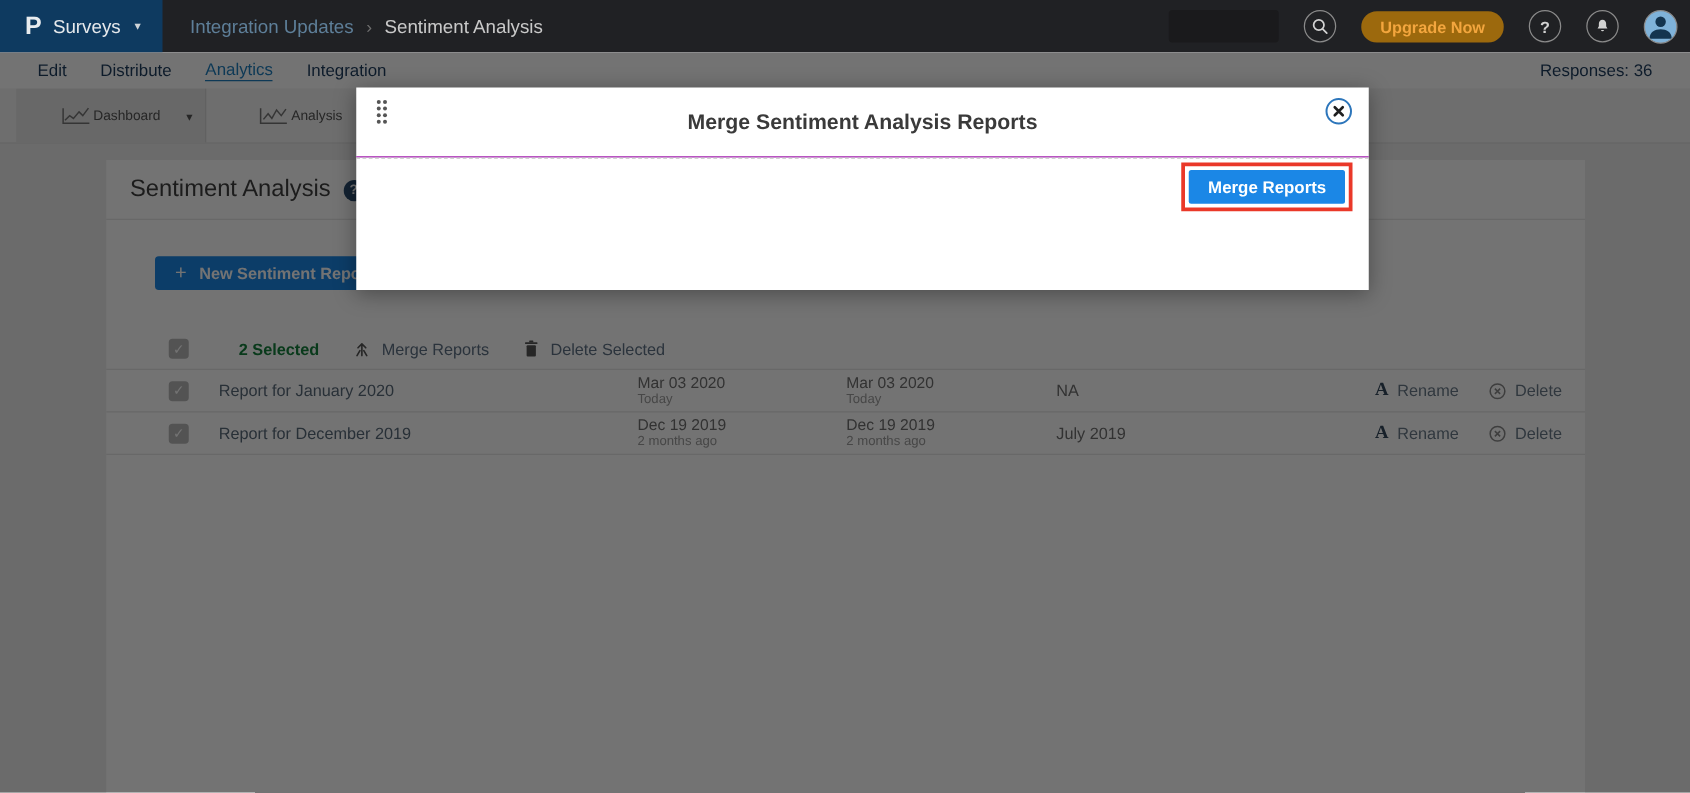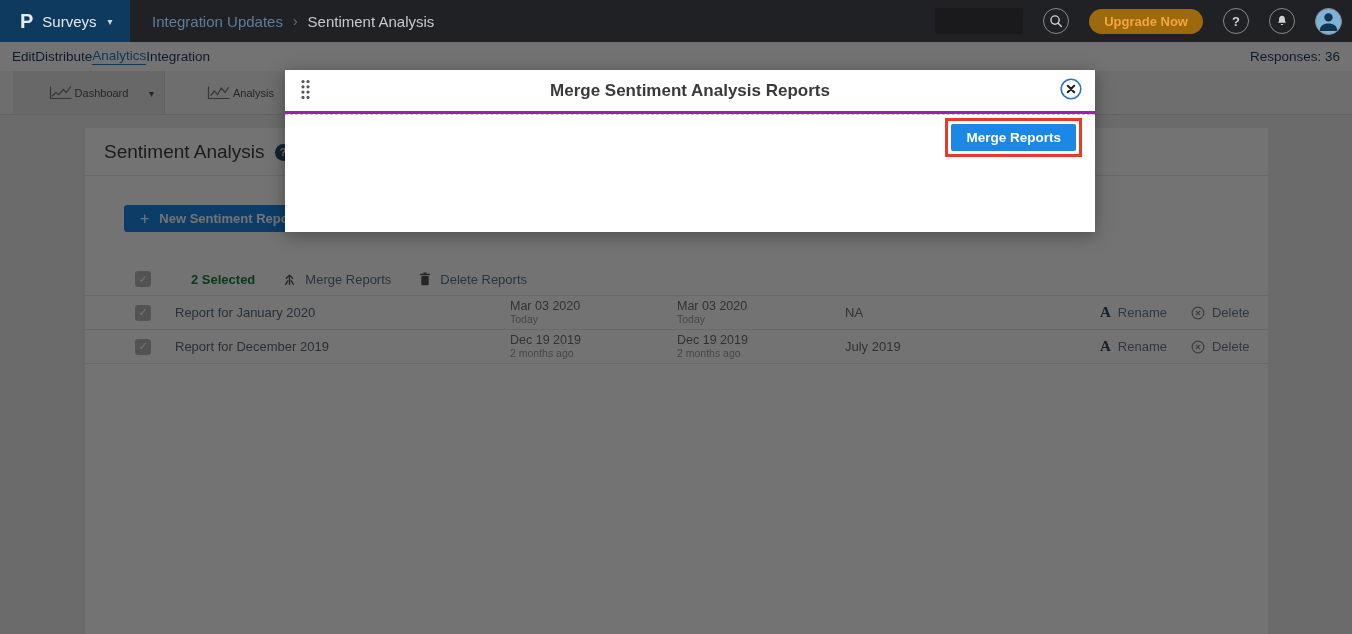--- a/index.html
+++ b/index.html
@@ -17,21 +17,21 @@
   .bc-parent { color:#5e7f99; cursor:pointer; }
   .bc-sep { color:#6e6e6e; font-size:14px; }
   .bc-current { color:#c9c9c9; }
   .topbar-right { margin-left:auto; display:flex; align-items:center; gap:20px; padding-right:10px;justify-content:space-between; }
   .search-field { width:88px; height:26px; background:#1a1a1c; border-radius:3px; }
   .circle-icon { width:26px; height:26px; border:1px solid #8a8a8a; border-radius:50%; display:flex; align-items:center; justify-content:center; color:#d2d2d2; font-size:13px; font-weight:bold; cursor:pointer; }
   .upgrade { height:25px; padding:0 15px; border:none; border-radius:13px; background:#9c690d; color:#f3a63e; font-family:inherit; font-size:13px; font-weight:600; cursor:pointer; }
   .avatar { width:27px; height:27px; border-radius:50%; overflow:hidden; background:#7fb2d9; display:flex; align-items:flex-end; justify-content:center; cursor:pointer; border:1px solid #8a8a8a; }
 
   
-  .menubar { position:absolute; top:42px; left:0; width:100%; height:29px; background:#ffffff; display:flex; align-items:center; padding:0 12px; font-size:13.5px; }
+  .menubar { position:absolute; top:42px; left:0; width:100%; height:29px; background:#ffffff; display:flex; align-items:center; gap:27px; padding:0 30px; font-size:13.5px; }
   .menu-item { color:#1d3c5e; cursor:pointer; }
   .menu-item.active { color:#1f7fbe; border-bottom:1px solid #1f7fbe; padding-bottom:1px; }
   .responses { margin-left:auto; color:#1d3c5e; }
 
   
   .toolbar { position:absolute; top:71px; left:0; width:100%; height:44px; background:#f3f3f3; display:flex; padding-left:13px; border-bottom:1px solid #dadada; }
   .tool-tab { position:relative; width:152px; height:100%; display:flex; align-items:center; justify-content:center; gap:2px; border-right:1px solid #d8d8d8; cursor:pointer; }
   .tool-tab.selected { background:#e6e6e6; }
   .tool-tab .tab-label { font-size:11px; color:#555; }
   .tool-tab .tab-caret { position:absolute; right:10px; top:17px; font-size:10px; color:#555; }
@@ -57,21 +57,21 @@
   .cell-date .d { color:#707070; font-size:12.5px; }
   .cell-date .rel { color:#9d9d9d; font-size:10.5px; }
   .cell-desc { color:#707070; }
   .cell-actions { display:flex; justify-content:flex-end; align-items:center; gap:24px; }
   .row-action { display:flex; align-items:center; gap:7px; color:#6b7b8a; font-size:13px; cursor:pointer; }
   .rename-a { font-family:"Liberation Serif", serif; font-weight:bold; font-size:15px; color:#33475b; }
 
   
   .overlay { position:absolute; top:42px; left:0; width:100%; height:592px; background:rgba(0,0,0,0.55); z-index:50; }
   .modal { position:absolute; left:285px; top:70px; width:810px; height:162px; background:#ffffff; z-index:60; box-shadow:0 3px 16px rgba(0,0,0,0.35); }
-  .modal-head { position:relative; height:44px; border-bottom:3px solid #a21caf; display:flex; align-items:center; justify-content:center; }
+  .modal-head { position:relative; height:56px; border-bottom:1px solid #a21caf; display:flex; align-items:center; justify-content:center; }
   .modal-title { font-size:17px; font-weight:bold; color:#3a3a3a; }
   .drag-handle { position:absolute; left:16px; top:9px; cursor:move; }
   .modal-close { position:absolute; right:13px; top:8px; cursor:pointer; }
   .modal-body { position:relative; height:79px; }
   .field-label { position:absolute; left:20px; top:39px; width:168px; text-align:right; font-size:13px; font-weight:bold; color:#3a3a3a; }
   .field-label .req { color:#d9534f; margin-left:3px; font-style:normal; }
   .report-input { position:absolute; left:198px; top:33px; width:547px; height:27px; border:1px solid #c9c9c9; border-radius:2px; padding:0 10px; font-family:inherit; font-size:13px; color:#777; }
   .modal-foot { position:relative; height:45px; border-top:1px dashed #c3c3c3; }
   .highlight { position:absolute; right:13px; top:3px; border:3px solid #ea3829; padding:3px; display:inline-block; }
   .merge-btn { height:27px; padding:0 15px; background:#1b87e6; border:none; border-radius:2px; color:#fff; font-family:inherit; font-size:13.5px; font-weight:bold; cursor:pointer; }
@@ -167,21 +167,21 @@
                 <path d="M13 16l-3-5"></path>
               </svg>
             <span>Merge Reports</span>
           </span>
           <span class="sel-action">
             <svg width="12" height="14" viewBox="0 0 14 17" fill="#555">
                 <rect x="2.5" y="5" width="9" height="11" rx="1"></rect>
                 <rect x="1" y="2.2" width="12" height="1.8" rx="0.5"></rect>
                 <rect x="5" y="0.5" width="4" height="2" rx="0.5"></rect>
               </svg>
-            <span>Delete Reports</span>
+            <span>Delete Selected</span>
           </span>
         </div>
 
         <div class="t-row">
           <span class="checkbox">✓</span>
           <span class="cell-name">Report for January 2020</span>
           <span class="cell-date">
             <div class="d">Mar 03 2020</div>
             <div class="rel">Today</div>
           </span>

